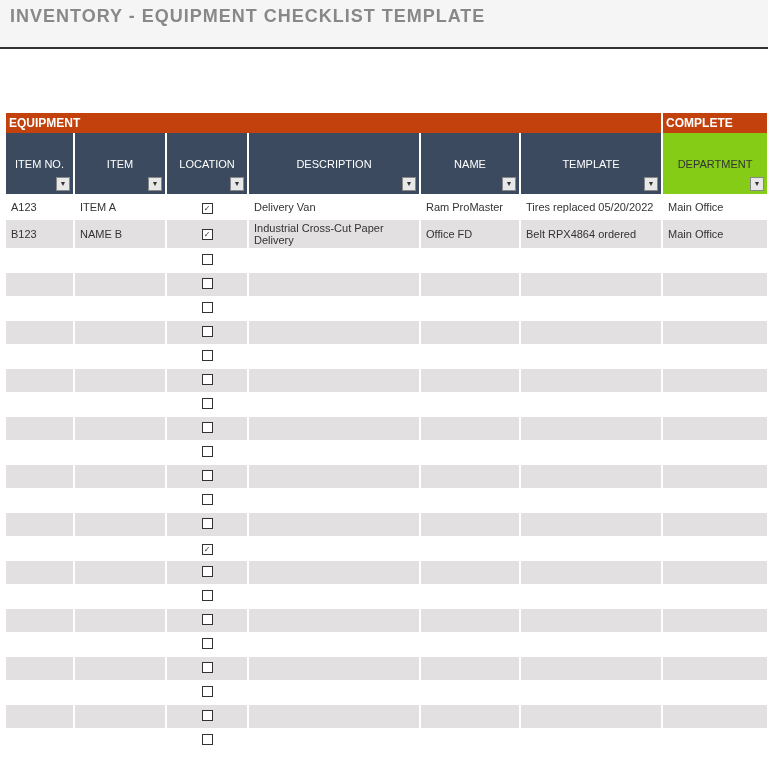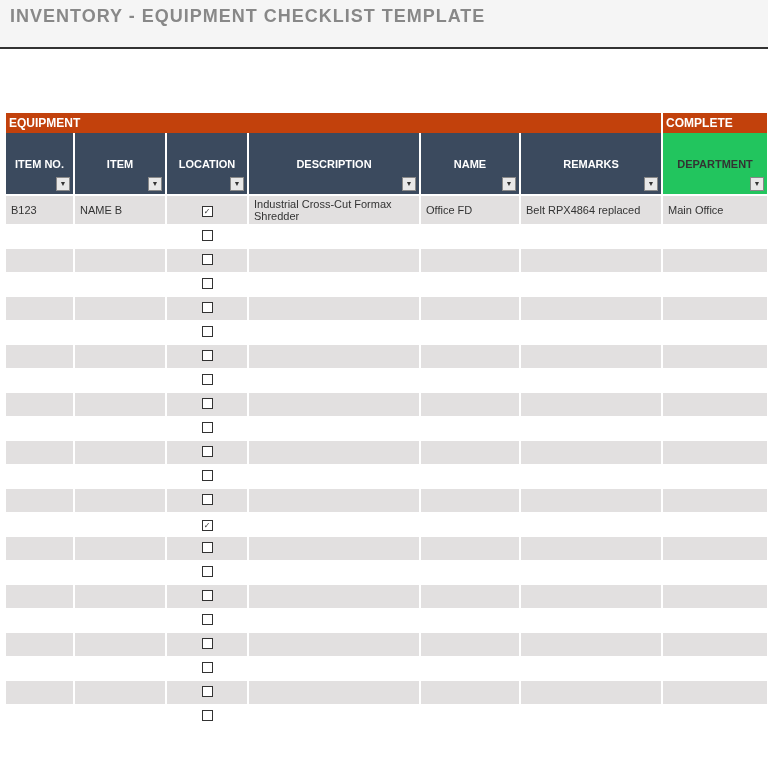--- a/index.html
+++ b/index.html
@@ -41,31 +41,31 @@
       font-size: 12px;
       font-weight: bold;
       padding: 3px 3px;
       border-right: 2px solid #fff;
       height: 20px;
     }
     .header-row td {
       background: #3b4a5e;
       color: #fff;
       font-size: 11px;
-      font-weight: bold;
+      font-weight: normal;
       text-align: center;
       padding: 12px 4px;
       position: relative;
       border-right: 2px solid #fff;
       border-bottom: 2px solid #fff;
       height: 62px;
       vertical-align: middle;
     }
     .header-row td.light {
-      background: #22c55e;
+      background: #84cc16;
       color: #333;
     }
     .filter-btn {
       position: absolute;
       bottom: 3px;
       right: 3px;
       width: 14px;
       height: 14px;
       background: #e8e8e8;
       border: 1px solid #888;
@@ -151,37 +151,46 @@
     </td>
     <td>
       <span>DESCRIPTION</span>
       <span class="filter-btn">▼</span>
     </td>
     <td>
       <span>NAME</span>
       <span class="filter-btn">▼</span>
     </td>
     <td>
-      <span>REMARKS</span>
+      <span>TEMPLATE</span>
       <span class="filter-btn">▼</span>
     </td>
     <td class="light">
       <span>DEPARTMENT</span>
       <span class="filter-btn">▼</span>
     </td>
   </tr>
   </tbody>
       <tbody id="rows">
+        <tr class="data-row odd">
+          <td>A123</td>
+          <td>ITEM A</td>
+          <td class="chk-cell"><span class="chk">✓</span></td>
+          <td>Delivery Van</td>
+          <td>Ram ProMaster</td>
+          <td>Tires replaced 05/20/2022</td>
+          <td>Main Office</td>
+        </tr>
         <tr class="data-row even">
           <td>B123</td>
           <td>NAME B</td>
           <td class="chk-cell"><span class="chk">✓</span></td>
-          <td>Industrial Cross-Cut Formax Shredder</td>
+          <td>Industrial Cross-Cut Paper Delivery</td>
           <td>Office FD</td>
-          <td>Belt RPX4864 replaced</td>
+          <td>Belt RPX4864 ordered</td>
           <td>Main Office</td>
         </tr>
         <tr class="data-row odd">
           <td></td>
           <td></td>
           <td class="chk-cell"><span class="chk"></span></td>
           <td></td>
           <td></td>
           <td></td>
           <td></td>

